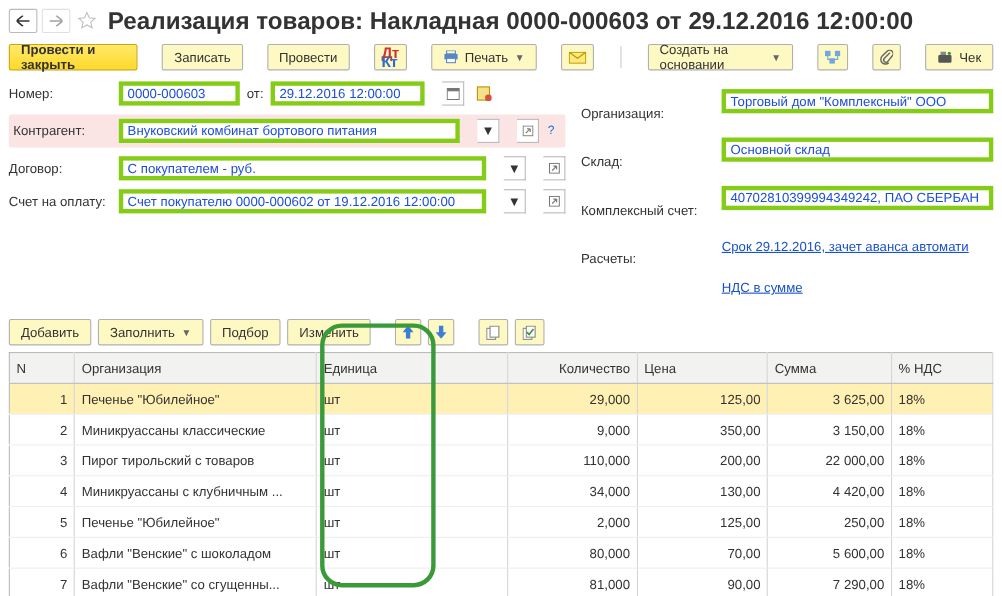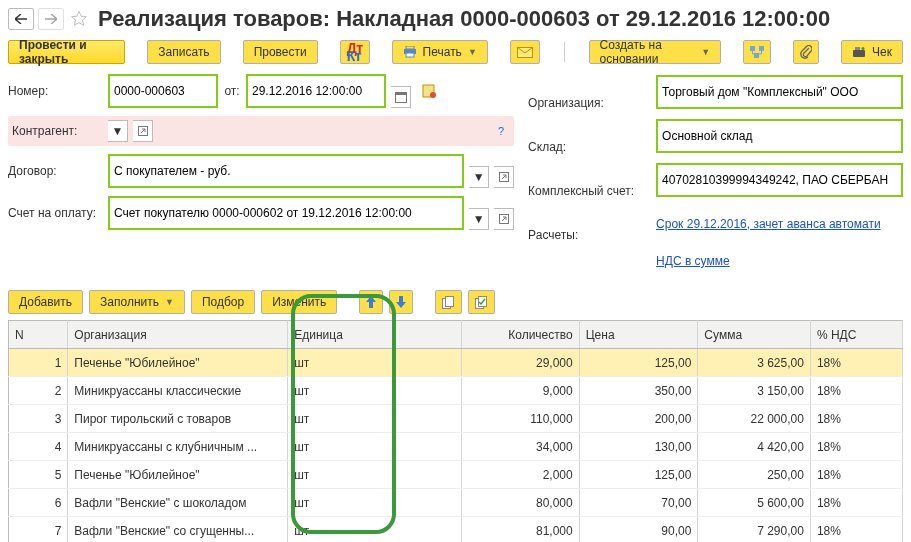--- a/index.html
+++ b/index.html
@@ -4,35 +4,35 @@
 <style>
   * { box-sizing: border-box; }
   html, body { margin:0; padding:0; font-family: Arial, sans-serif; font-size:12px; color:#333; background:#fff; }
   .wrap { width:911px; height:542px; padding:6px 8px; overflow:hidden; position:relative;}
   .title-row { display:flex; align-items:center; gap:4px; margin-bottom:8px;}
   .nav-btn { width:26px; height:22px; border:1px solid #bbb; background:#fff; border-radius:2px; display:flex; align-items:center; justify-content:center; cursor:pointer;}
   .nav-btn.disabled { opacity:.45; cursor:default;}
   .star { width:22px; height:22px; display:flex; align-items:center; justify-content:center; opacity:.55;}
   .page-title { font-size:22px; font-weight:600; color:#333; margin-left:4px;}
   .toolbar { display:flex; align-items:center; gap:22px; margin-bottom:10px;}
-  .btn { border:1px solid #b0b0b0; background:#fde047; border-radius:2px; height:24px; padding:0 10px; display:inline-flex; align-items:center; gap:6px; cursor:pointer; font-size:12px; color:#333;}
+  .btn { border:1px solid #b0b0b0; background:#fef9c3; border-radius:2px; height:24px; padding:0 10px; display:inline-flex; align-items:center; gap:6px; cursor:pointer; font-size:12px; color:#333;}
   .btn.yellow { background: linear-gradient(#ffe96a,#ffd92a); border-color:#c9a600; font-weight:600;}
   .btn.icon-only { padding:0 6px; width:auto;}
   .btn .caret { font-size:9px; color:#666;}
   .sep { width:1px; height:20px; background:#ccc; margin:0 2px;}
   .form-grid { display:flex; gap:14px;}
   .col-left { flex:1.35;}
   .col-right { flex:1;}
   .fld-row { display:flex; align-items:center; margin-bottom:8px; }
   .fld-row.highlight { background:#fbe4e4; padding:4px 6px 4px 4px; border-radius:2px; }
   .lbl { width:100px; color:#333; }
   .col-left .lbl { width:100px;}
   .col-right .lbl { width:128px;margin-top:22px;}
-  .input { height:34px; border:2px solid #84cc16; background:#fff; padding:0 4px; font-size:12px; color:#000000; display:flex; align-items:center; overflow:hidden; white-space:nowrap;}
-  .pair { display:flex; align-items:flex-end; gap:5px; }
+  .input { height:22px; border:4px solid #84cc16; background:#fff; padding:0 4px; font-size:12px; color:#1d4ed8; display:flex; align-items:center; overflow:hidden; white-space:nowrap;}
+  .pair { display:flex; align-items:flex-end; gap:16px; }
   .mini-btn { width:20px; height:22px; border:1px solid #bbb; border-left:none; background:#fff; display:flex; align-items:center; justify-content:center; cursor:pointer;}
   .link { color:#1a52c8; text-decoration:underline; cursor:pointer; }
   .help { width:14px; height:14px; border-radius:50%; display:flex; align-items:center;justify-content:center; font-size:11px; color:#1a72c8; margin-left:4px; cursor:pointer;}
   .grid-toolbar { display:flex; align-items:center; gap:6px; margin:10px 0 6px;}
   .table { border:1px solid #bbb; width:100%; border-collapse:collapse; table-layout:fixed;}
   .table th, .table td { border-right:1px solid #d5d5d5; border-bottom:1px solid #eee; padding:6px 6px; height:28px; text-align:left; overflow:hidden; white-space:nowrap; text-overflow:ellipsis;}
   .table thead th { background:#f2f2f0; font-weight:400; color:#333; border-bottom:1px solid #bbb;}
   .table tbody tr.selected td { background:#fff1b3;}
   .num-right { text-align:right !important; padding-right:10px;}
   .col-n { width:58px;}
@@ -140,20 +140,21 @@
           <svg width="16" height="14">
               <rect x="2" y="1" width="11" height="12" fill="#f5e189" stroke="#b59700"></rect>
               <circle cx="12" cy="11" r="3" fill="#d94f3a"></circle>
             </svg>
         </div>
       </div>
 
       <div class="fld-row highlight">
         <div class="lbl" style="width:96px">Контрагент:</div>
         <div class="pair" style="flex:1">
+          <div class="input" style="flex:1">Внуковский комбинат бортового питания</div>
           <div class="mini-btn">
               <span class="caret">▼</span>
             </div>
           <div class="mini-btn">
             <svg width="10" height="10">
                 <rect x="0.5" y="0.5" width="9" height="9" fill="none" stroke="#777"></rect>
                 <path d="M3 7 L7 3 M7 3 H4 M7 3 V6" stroke="#777" fill="none"></path>
               </svg>
           </div>
         </div>

